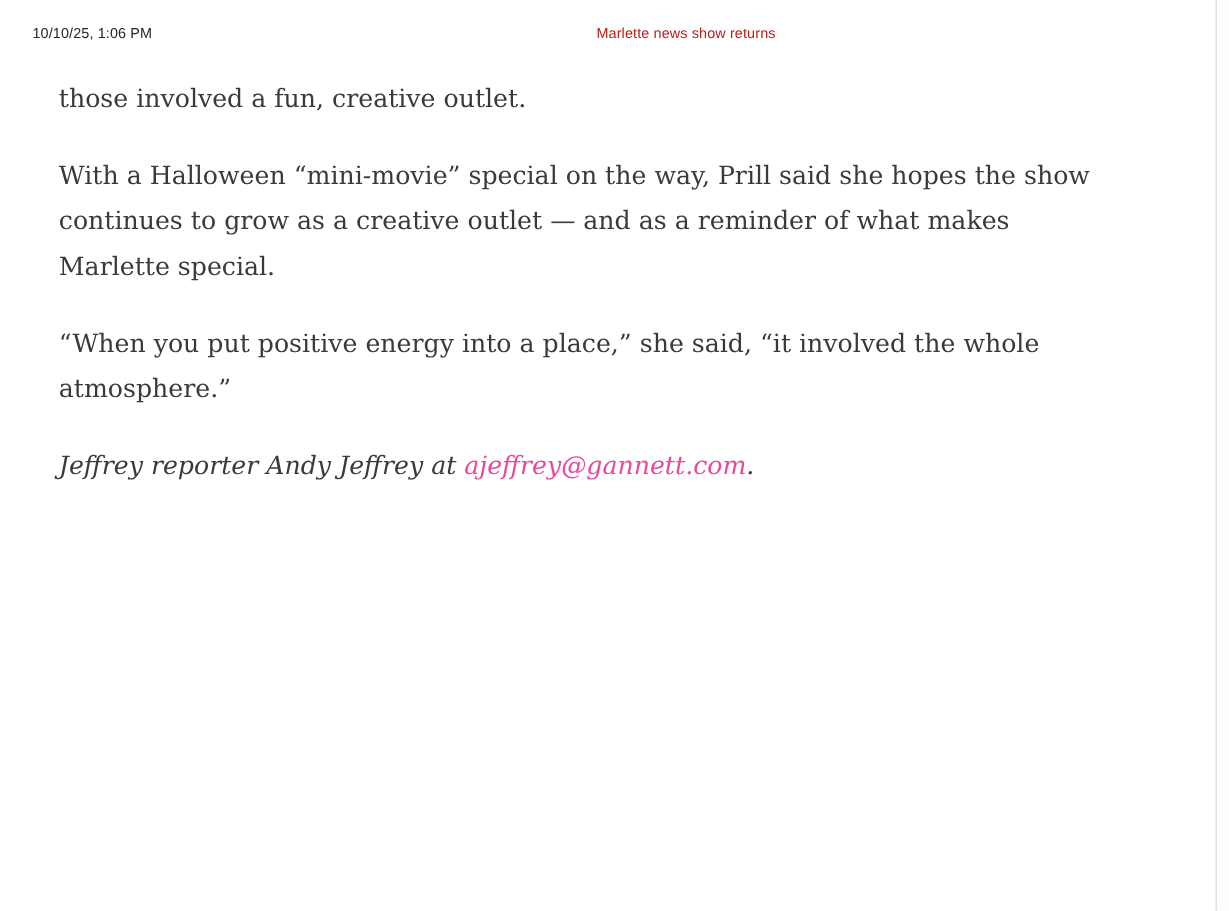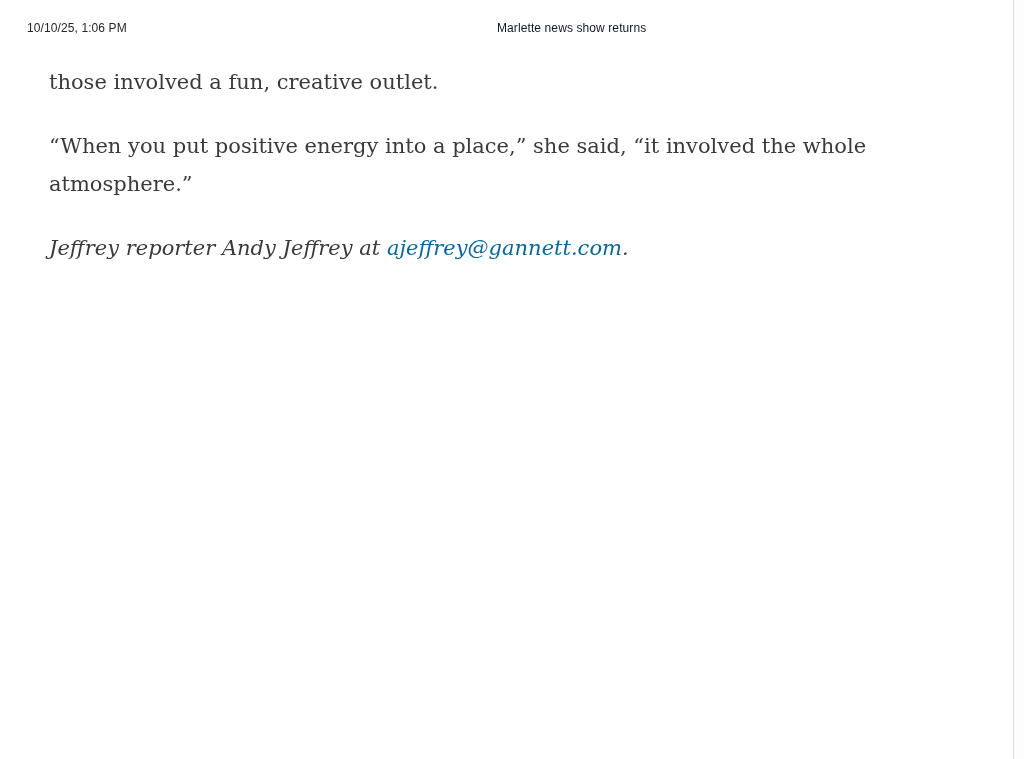--- a/index.html
+++ b/index.html
@@ -23,21 +23,21 @@
     top: 21px;
     font-size: 12px;
     color: #262626;
     letter-spacing: 0.1px;
   }
   .print-header .title {
     position: absolute;
     left: 497px;
     top: 21px;
     font-size: 12px;
-    color: #0f172a;
+    color: #b91c1c;
     letter-spacing: 0.1px;
   }
   
   .article {
     position: absolute;
     left: 33px;
     top: 63px;
     width: 905px;
     font-family: "DejaVu Serif", serif;
     font-size: 21px;
@@ -71,21 +71,22 @@
 
 <div class="page">
 
   <div class="print-header">
     <span class="date">10/10/25, 1:06 PM</span>
     <span class="title">Marlette news show returns</span>
   </div>
 
   <div class="article">
     <p>those involved a fun, creative outlet.</p>
+    <p>With a Halloween “mini-movie” special on the way, Prill said she hopes the show continues to grow as a creative outlet — and as a reminder of what makes Marlette special.</p>
     <p>“When you put positive energy into a place,” she said, “it involved the whole atmosphere.”</p>
     <p class="contact">
-      <span>Jeffrey reporter Andy Jeffrey at </span><a class="email-link" style="color: #0369a1;">ajeffrey@gannett.com</a><span>.</span>
+      <span>Jeffrey reporter Andy Jeffrey at </span><a class="email-link" style="color: #ec4899;">ajeffrey@gannett.com</a><span>.</span>
     </p>
   </div>
 
   <div class="scrollbar-track"></div>
 
 </div>
 
 </body></html>

